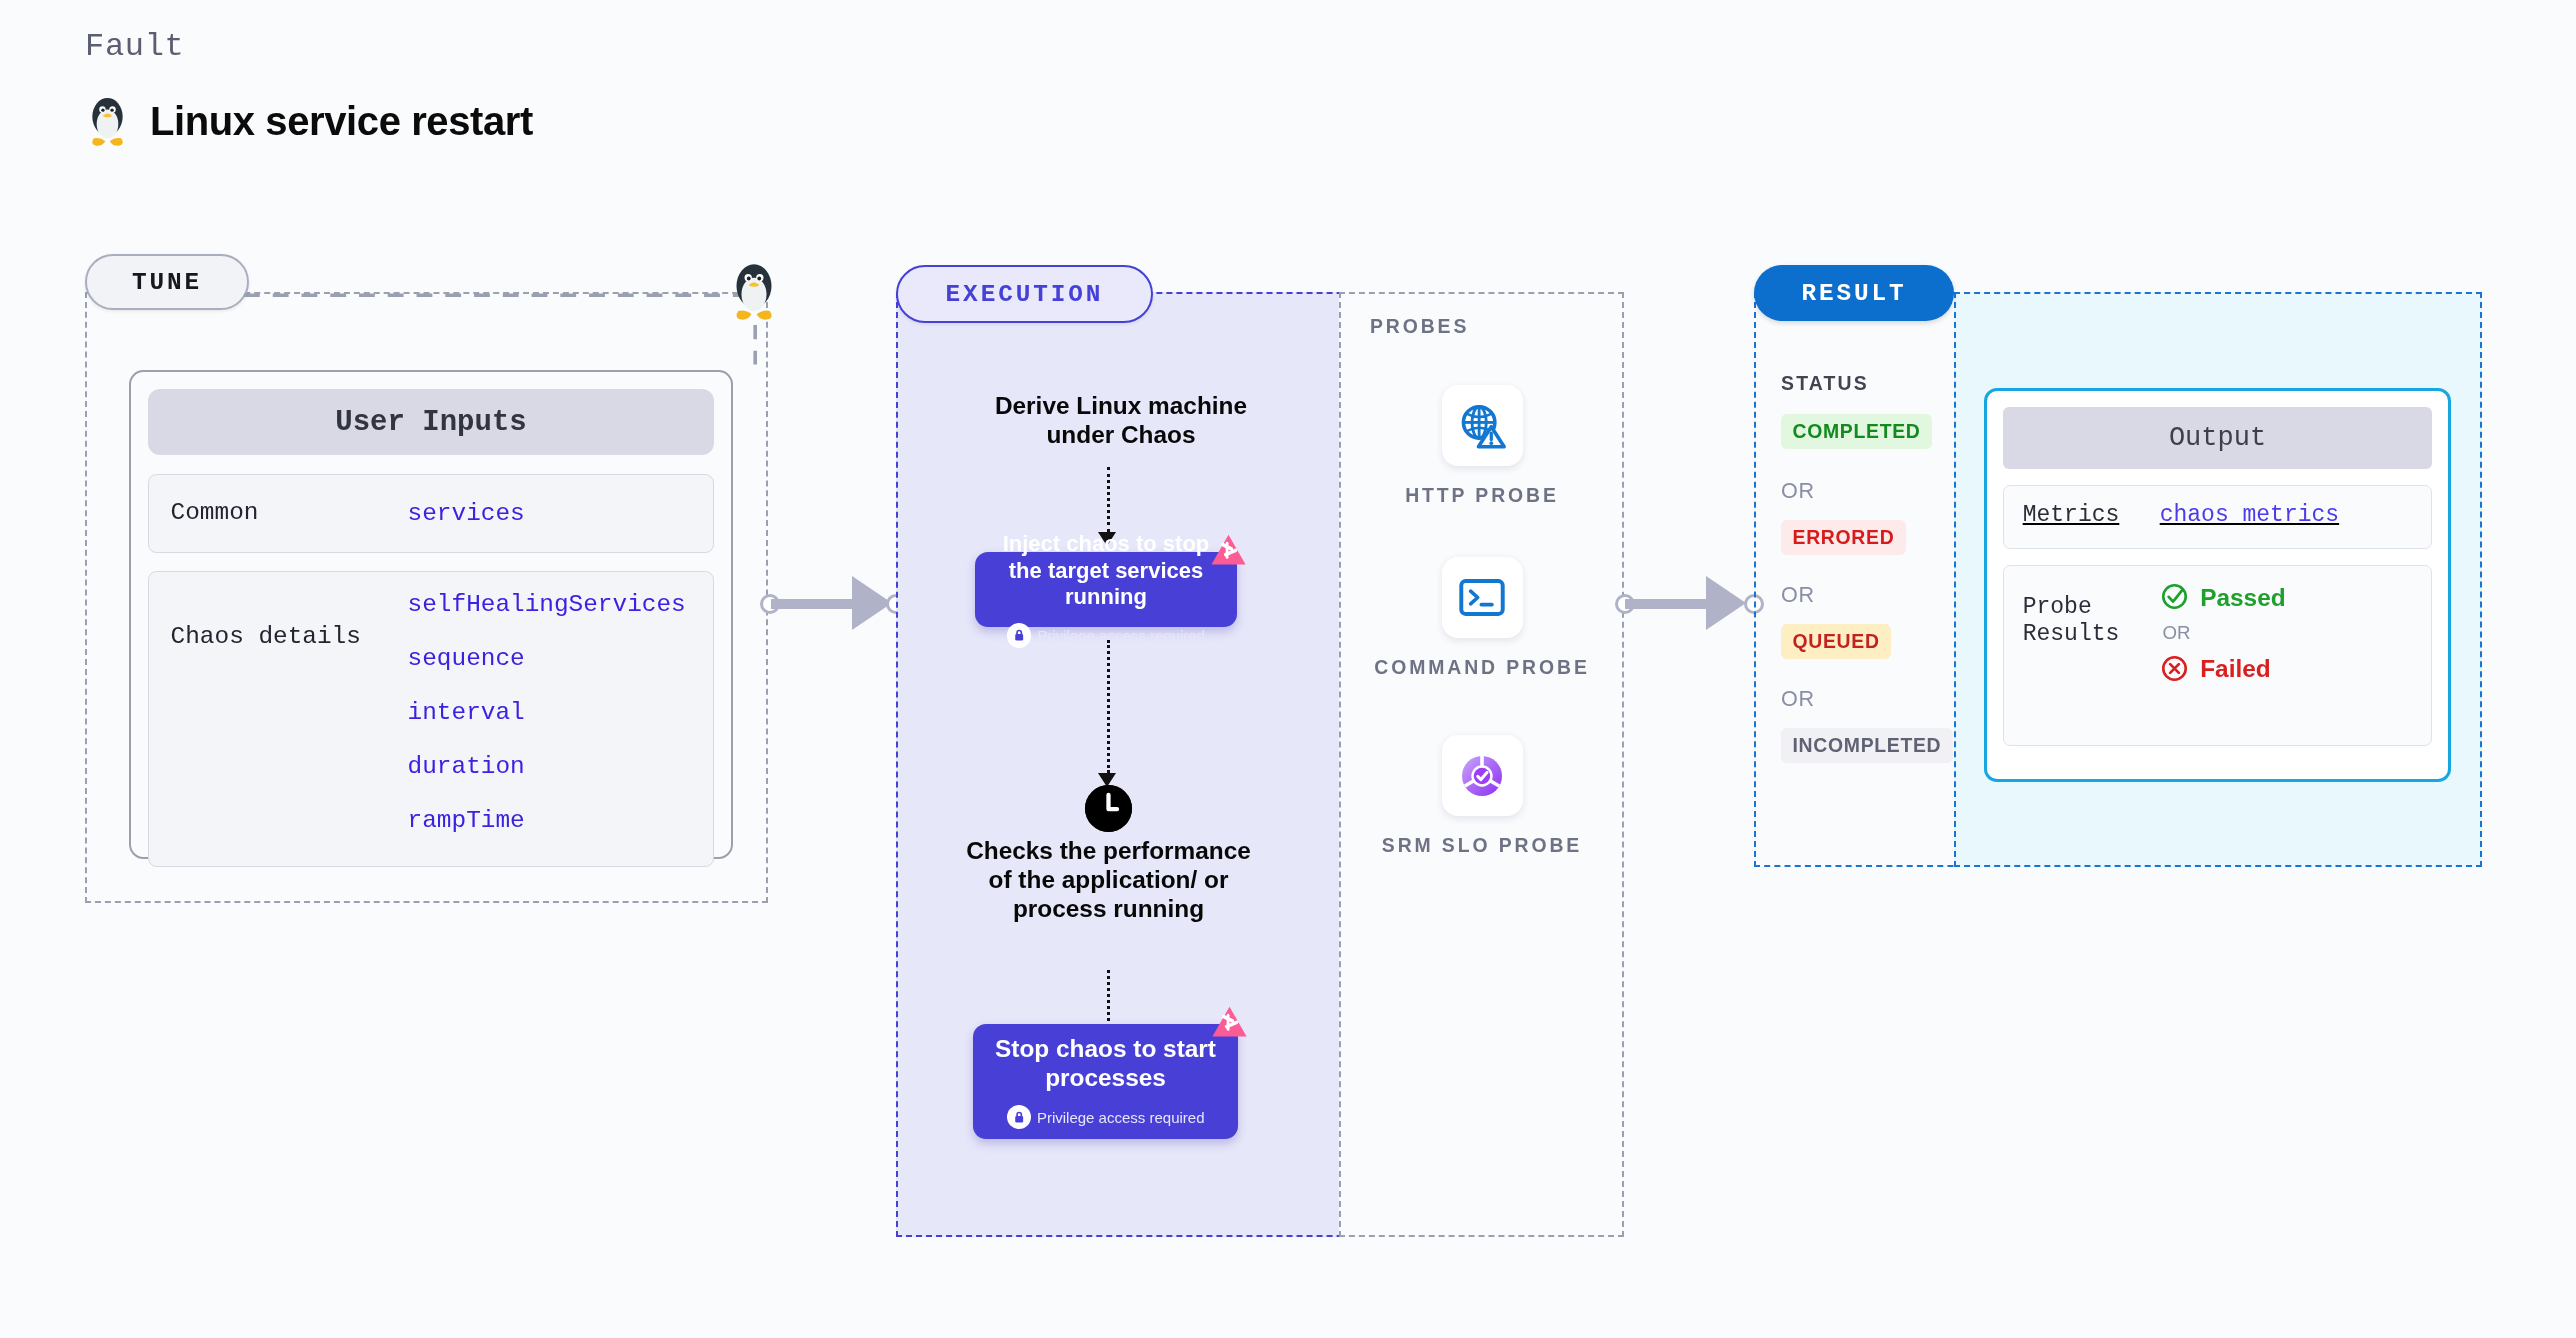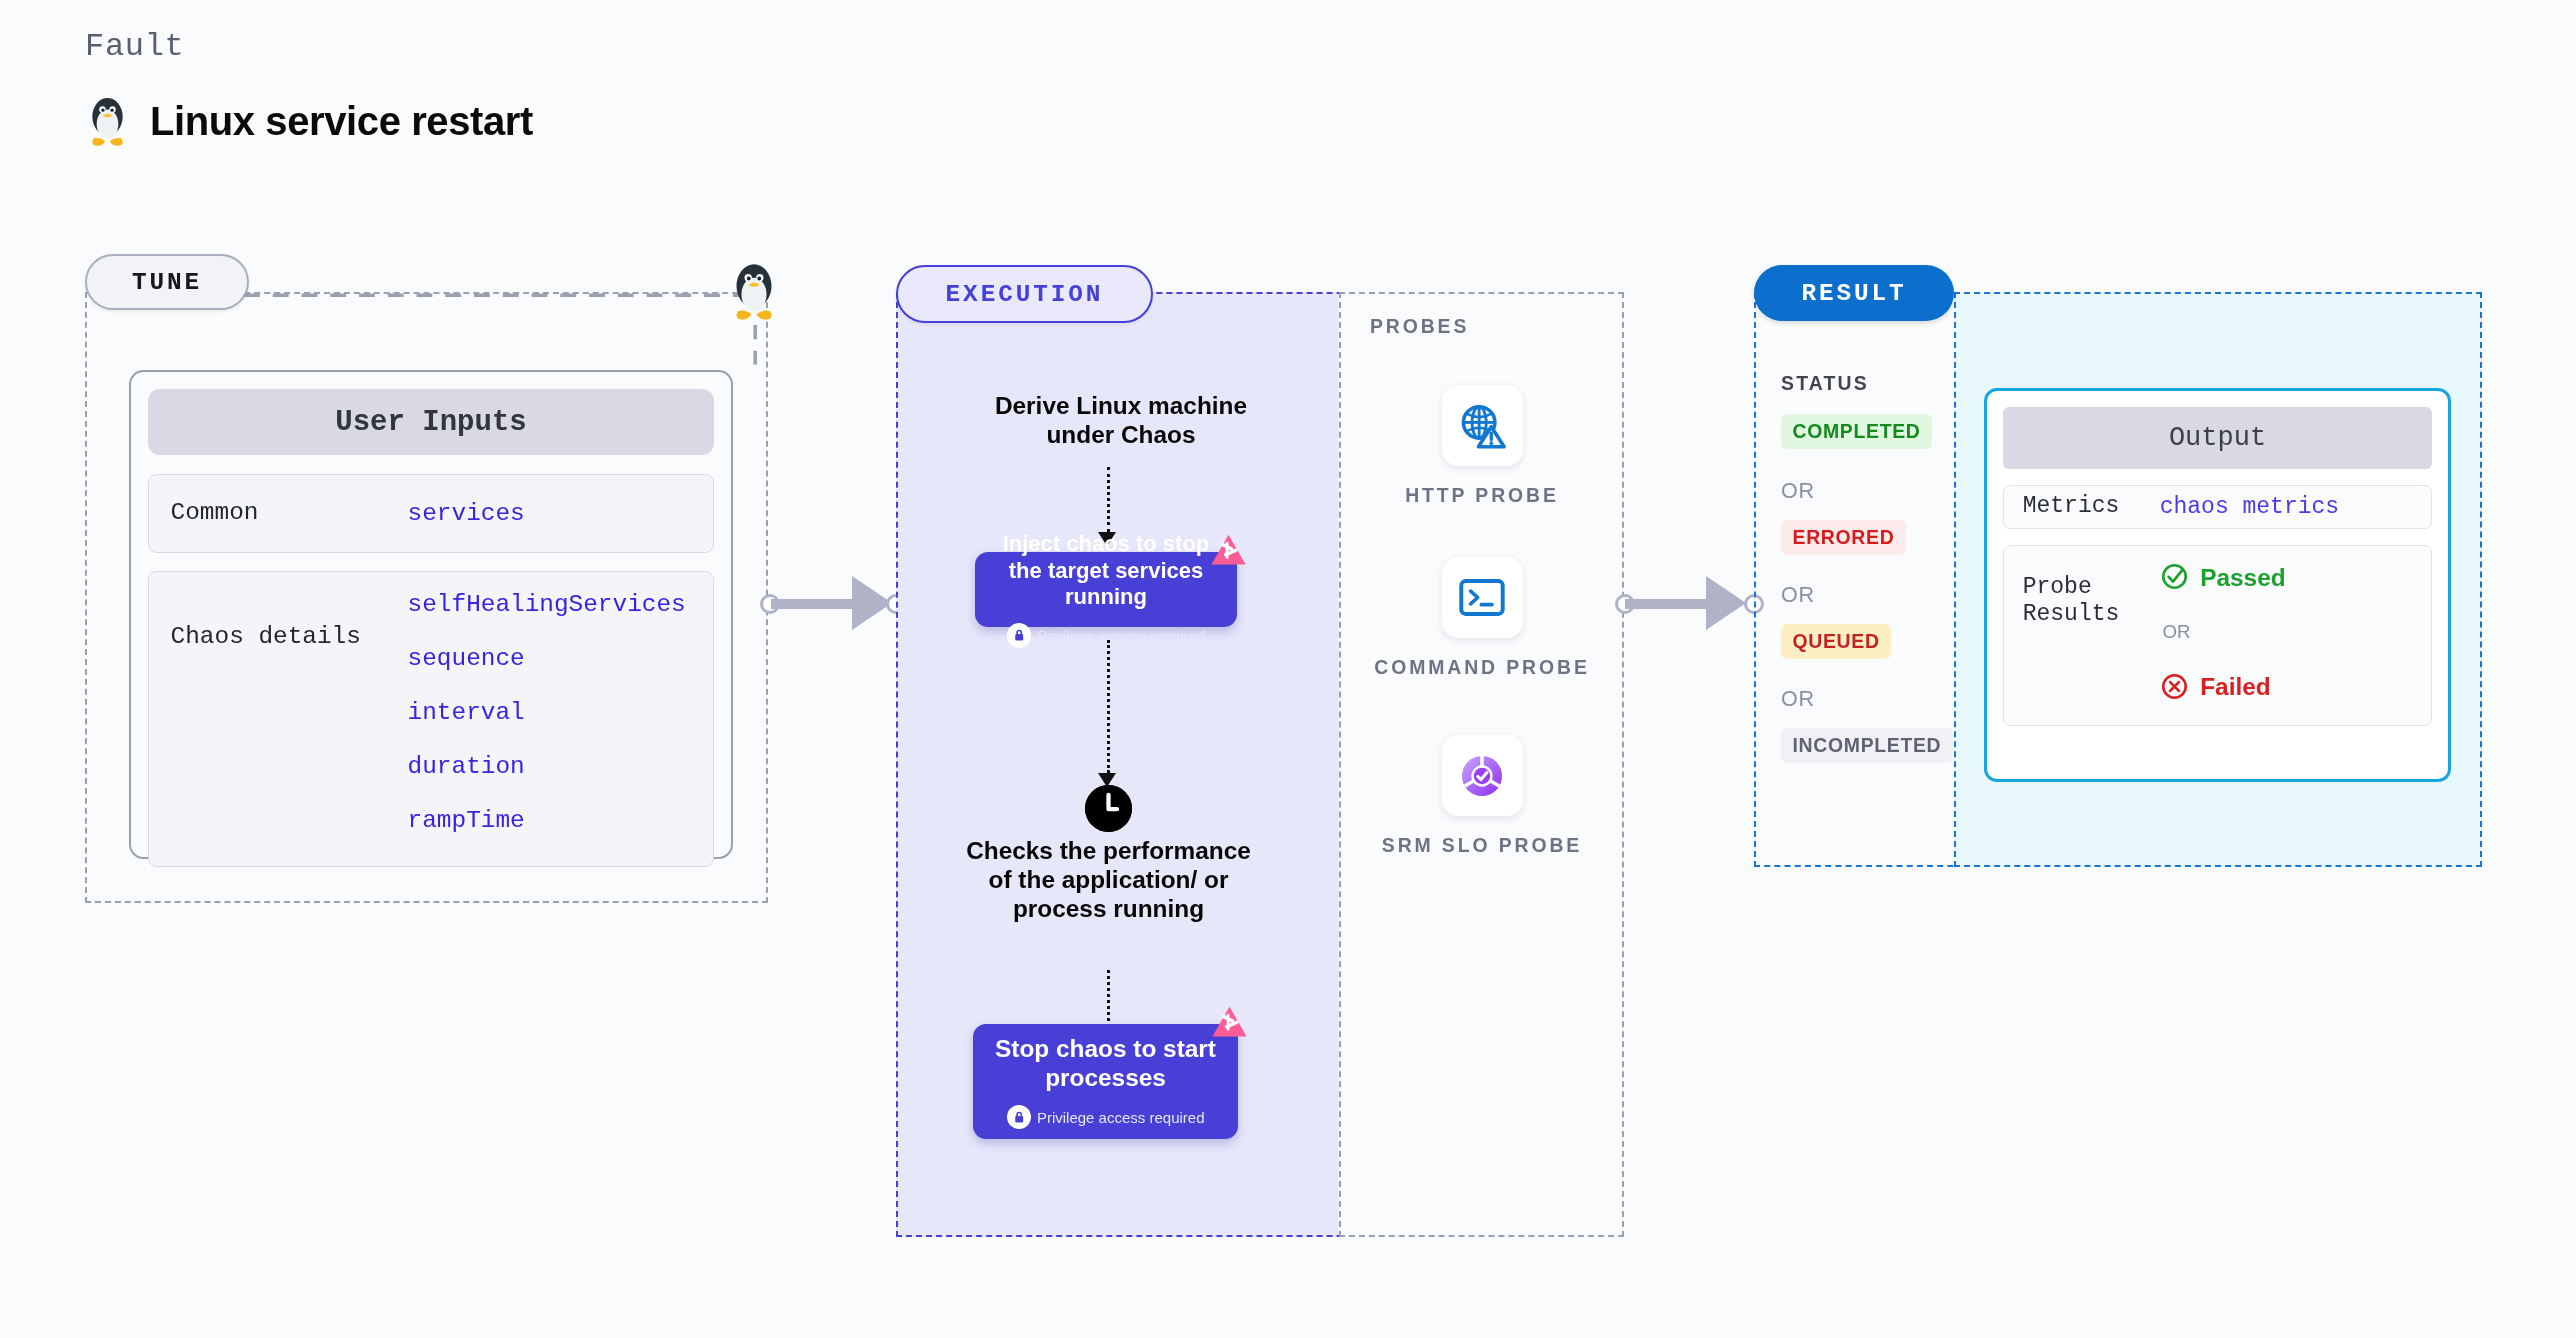--- a/index.html
+++ b/index.html
@@ -184,24 +184,24 @@
     height:62px;background:#d9d9e6;border-radius:5.8px;
     display:flex;align-items:center;justify-content:center;
     font-family:"Liberation Mono",monospace;font-size:27px;color:#3d3f4c;
   }
   .out-row{
     margin-top:16px;background:#fafbfd;border:1.4px solid #e0e2ea;border-radius:7.2px;
     display:flex;box-sizing:border-box;padding:16px 18.7px;
   }
   .out-label{font-family:"Liberation Mono",monospace;font-size:23px;color:#2b2d38;width:137px;flex:none;line-height:1.2;}
   .out-value{font-family:"Liberation Mono",monospace;font-size:23px;color:#4b3bea;}
-  #out-metrics{height:44px;align-items:center;}
+  #out-metrics{height:64px;align-items:flex-start;text-decoration:underline;}
   #out-probe{height:181px;}
   #out-probe .out-label{margin-top:11.5px;}
-  .probe-res-col{display:flex;flex-direction:column;gap:24px;}
+  .probe-res-col{display:flex;flex-direction:column;gap:5px;}
   .pr-line{display:flex;align-items:center;gap:11.5px;}
   .pr-passed{color:#1da02c;font-size:24.4px;font-weight:bold;}
   .pr-failed{color:#d91f1f;font-size:24.4px;font-weight:bold;}
   .pr-or{color:#8b8fa3;font-size:18.7px;margin:4.3px 0 4.3px 2.9px;}
 </style>
 </head>
 <body>
 
 <div id="header">
   <div id="fault-label">Fault</div>

